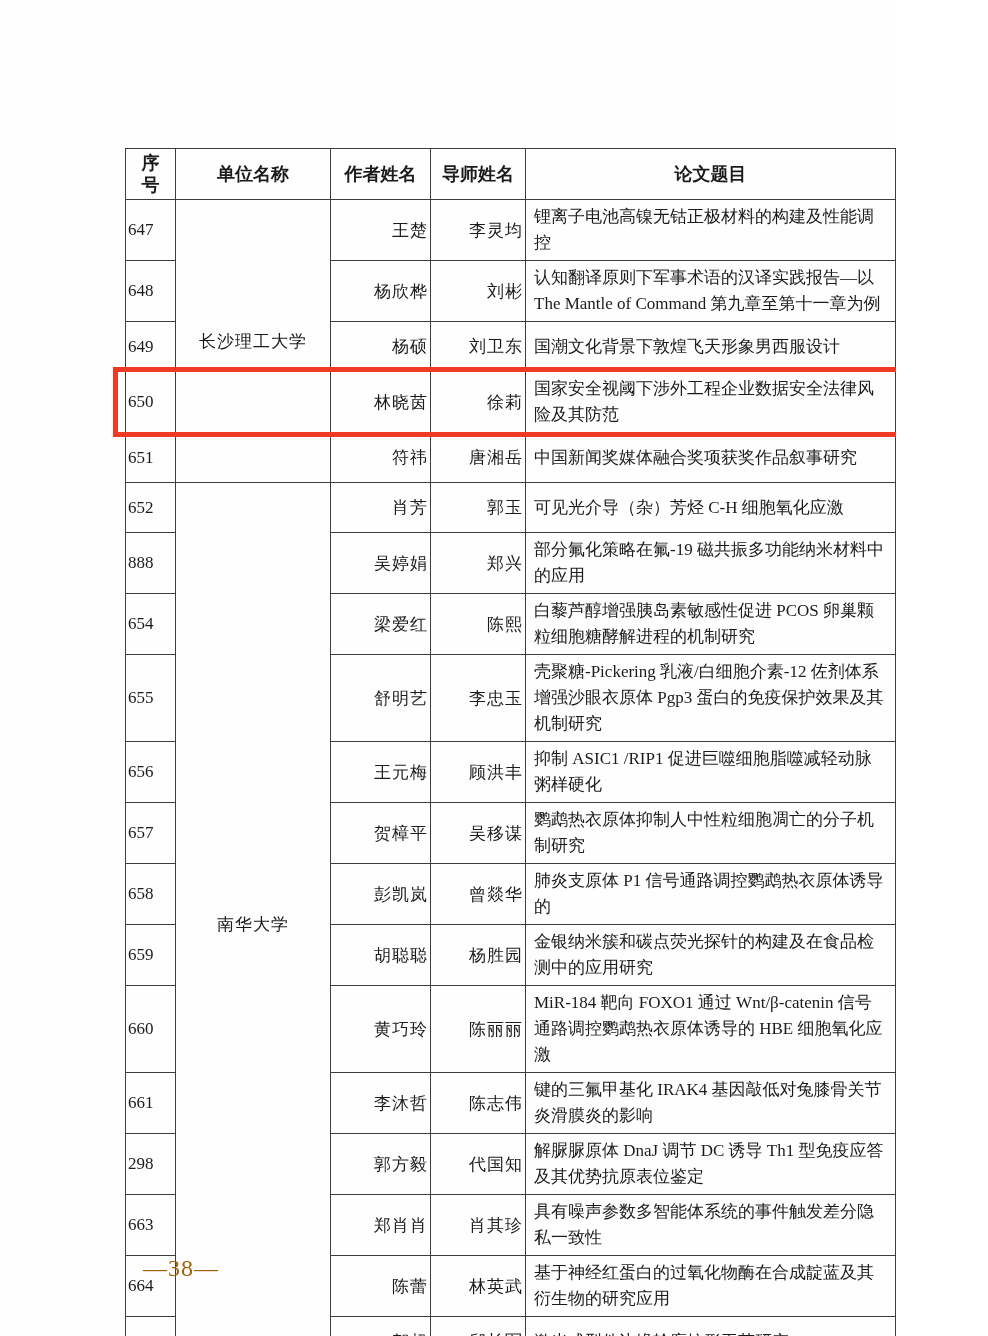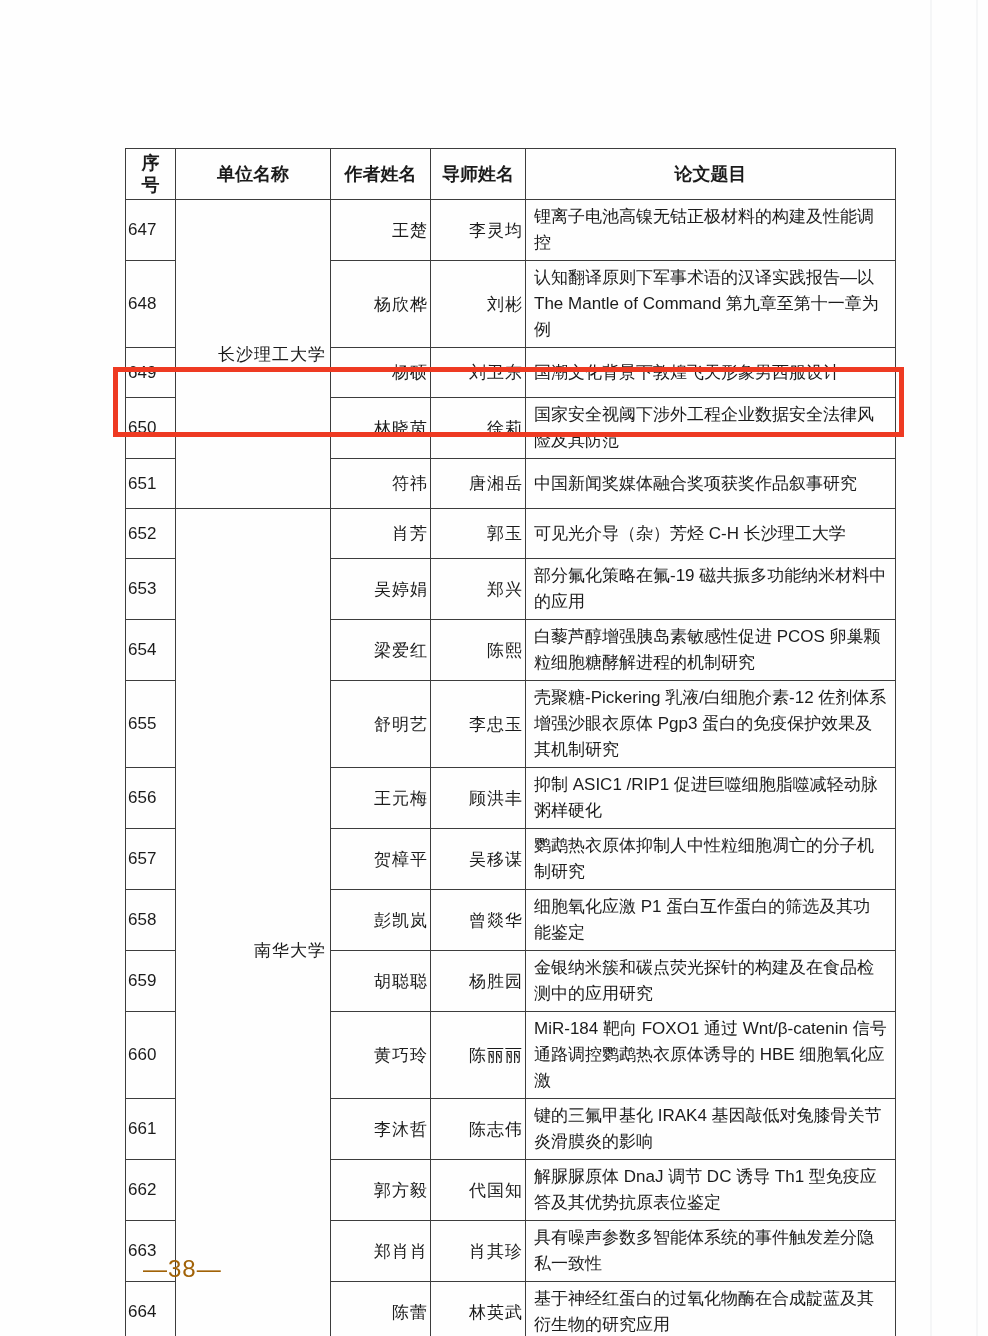--- a/index.html
+++ b/index.html
@@ -1,20 +1,20 @@
 <!DOCTYPE html>
 <html><head>
 <meta charset="utf-8">
 <style>
   html,body{margin:0;padding:0;background:#ffffff;}
   .page{
     position:relative;
-    width:988px;height:1336px;
+    width:896px;height:1336px;
     background:#fefefe;
-    font-family:Liberation Sans, sans-serif;
+    font-family:Liberation Serif, serif;
     color:#1b1b1b;
     overflow:hidden;
   }
   .scan-streak{
     position:absolute;top:0;bottom:0;width:2px;
     background:rgba(190,195,205,0.14);
   }
   table.thesis{
     position:absolute;left:125px;top:148px;
     width:770px;
@@ -35,21 +35,21 @@
     padding:2px 4px;
   }
   .thesis th.h-serial{padding:2px 13px;}
   .thesis td{height:41px;}
   .td-serial{
     text-align:left;
     font-size:19px;
     padding:2px 2px;
   }
   .td-unit{
-    text-align:right;
+    text-align:center;
     font-size:19px;
     letter-spacing:1px;
     padding:2px 4px;
   }
   .td-name{
     text-align:right;
     font-size:17.5px;
     letter-spacing:1px;
     padding:2px 2px;
   }
@@ -130,24 +130,24 @@
           <td class="td-serial">651</td>
           <td class="td-name">符祎</td>
           <td class="td-name">唐湘岳</td>
           <td class="td-title">中国新闻奖媒体融合奖项获奖作品叙事研究</td>
         </tr>
         <tr>
           <td class="td-serial">652</td>
           <td class="td-unit" rowspan="14">南华大学</td>
           <td class="td-name">肖芳</td>
           <td class="td-name">郭玉</td>
-          <td class="td-title">可见光介导（杂）芳烃 C-H 长沙理工大学</td>
-        </tr>
-        <tr>
-          <td class="td-serial">653</td>
+          <td class="td-title">可见光介导（杂）芳烃 C-H 细胞氧化应激</td>
+        </tr>
+        <tr>
+          <td class="td-serial">888</td>
           <td class="td-name">吴婷娟</td>
           <td class="td-name">郑兴</td>
           <td class="td-title">部分氟化策略在氟-19 磁共振多功能纳米材料中的应用</td>
         </tr>
         <tr>
           <td class="td-serial">654</td>
           <td class="td-name">梁爱红</td>
           <td class="td-name">陈熙</td>
           <td class="td-title">白藜芦醇增强胰岛素敏感性促进 PCOS 卵巢颗粒细胞糖酵解进程的机制研究</td>
         </tr>
@@ -166,42 +166,42 @@
         <tr>
           <td class="td-serial">657</td>
           <td class="td-name">贺樟平</td>
           <td class="td-name">吴移谋</td>
           <td class="td-title">鹦鹉热衣原体抑制人中性粒细胞凋亡的分子机制研究</td>
         </tr>
         <tr>
           <td class="td-serial">658</td>
           <td class="td-name">彭凯岚</td>
           <td class="td-name">曾燚华</td>
-          <td class="td-title">细胞氧化应激 P1 蛋白互作蛋白的筛选及其功能鉴定</td>
+          <td class="td-title">肺炎支原体 P1 信号通路调控鹦鹉热衣原体诱导的</td>
         </tr>
         <tr>
           <td class="td-serial">659</td>
           <td class="td-name">胡聪聪</td>
           <td class="td-name">杨胜园</td>
           <td class="td-title">金银纳米簇和碳点荧光探针的构建及在食品检测中的应用研究</td>
         </tr>
         <tr>
           <td class="td-serial">660</td>
           <td class="td-name">黄巧玲</td>
           <td class="td-name">陈丽丽</td>
           <td class="td-title">MiR-184 靶向 FOXO1 通过 Wnt/β-catenin 信号通路调控鹦鹉热衣原体诱导的 HBE 细胞氧化应激</td>
         </tr>
         <tr>
           <td class="td-serial">661</td>
           <td class="td-name">李沐哲</td>
           <td class="td-name">陈志伟</td>
           <td class="td-title">键的三氟甲基化 IRAK4 基因敲低对兔膝骨关节炎滑膜炎的影响</td>
         </tr>
         <tr>
-          <td class="td-serial">662</td>
+          <td class="td-serial">298</td>
           <td class="td-name">郭方毅</td>
           <td class="td-name">代国知</td>
           <td class="td-title">解脲脲原体 DnaJ 调节 DC 诱导 Th1 型免疫应答及其优势抗原表位鉴定</td>
         </tr>
         <tr>
           <td class="td-serial">663</td>
           <td class="td-name">郑肖肖</td>
           <td class="td-name">肖其珍</td>
           <td class="td-title">具有噪声参数多智能体系统的事件触发差分隐私一致性</td>
         </tr>

